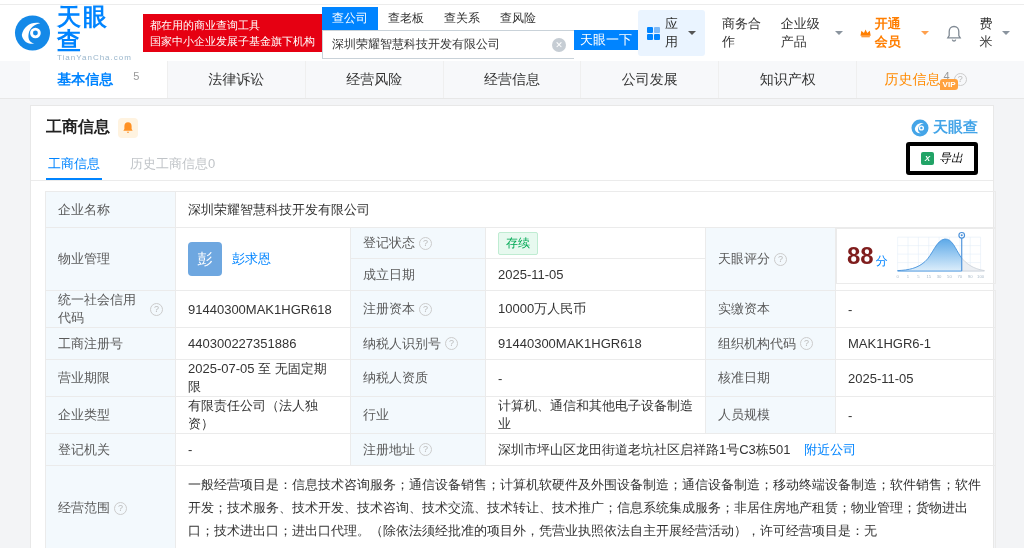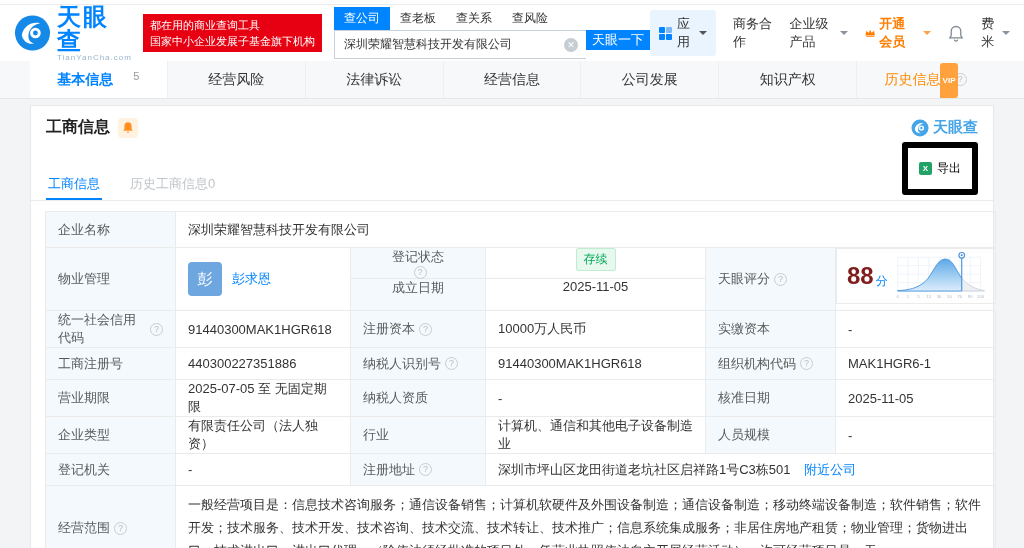--- a/index.html
+++ b/index.html
@@ -9,21 +9,21 @@
   .top-strip { height:5px; background:#fff; border-bottom:1px solid #ececec; }
 
   
   .header { height:56px; background:#fff; display:flex; align-items:center; padding:0 14px; }
   .logo { display:flex; align-items:center; }
   .logo-txt { margin-left:6px; }
   .logo-title { font-size:24px; font-weight:bold; color:#0084ff; line-height:24px; letter-spacing:2px;}
   .logo-sub { font-size:8px; color:#9ab6cc; letter-spacing:1px; }
   .slogan { margin-left:10px; background:#e60012; color:#fff; font-size:11px; line-height:16px;
     padding:3px 7px; white-space:nowrap; }
-  .search-wrap { margin-left:12px; }
+  .search-wrap { margin-left:0; }
   .search-tabs { display:flex; font-size:12px; }
   .search-tab { padding:3px 10px; cursor:pointer; color:#333; }
   .search-tab.active { background:#0084ff; color:#fff; }
   .search-row { display:flex; }
   .input-holder { position:relative; }
   .search-input { width:252px; height:29px; border:1px solid #c9d2d9; border-right:none;
     padding:0 26px 0 9px; font-size:12px; color:#333; outline:none; font-family:inherit;}
   .clear-icon { position:absolute; right:8px; top:8px; width:14px; height:14px; border-radius:50%;
     background:#c6cdd4; color:#fff; font-size:9px; line-height:14px; text-align:center; cursor:pointer;}
   .clear-icon::after { content:"✕"; }
@@ -42,59 +42,59 @@
   .bell-ico { cursor:pointer; display:flex; }
 
   
   .tabbar { height:38px; background:#f7f8fa; border-bottom:1px solid #e7e7e7; display:flex; padding:0 30px; }
   .mtab { flex:1; display:flex; align-items:center; justify-content:center; font-size:14px;
     color:#333; cursor:pointer; border-left:1px solid #efefef; position:relative; }
   .mtab:first-child { border-left:none; }
   .mtab.active { background:#fff; color:#0084ff; font-weight:bold;gap:17px; }
   .tab-count { font-size:11px; color:#999; margin-left:3px; font-weight:normal; position:relative; top:-4px;}
   .mtab.hist { color:#ff8a00; }
-  .vip-badge { position:absolute; top:2px; left:calc(50% + 14px); background:#ffa13d; color:#fff;
-    font-size:8px; font-weight:bold; line-height:11px; padding:12px 3px; border-radius:3px 3px 3px 0; }
+  .vip-badge { position:absolute; top:18px; left:calc(50% + 14px); background:#ffa13d; color:#fff;
+    font-size:8px; font-weight:bold; line-height:11px; padding:0 3px; border-radius:3px 3px 3px 0; }
   .qmark { display:inline-block; width:13px; height:13px; border:1px solid #ccc; border-radius:50%;
     color:#bbb; font-size:9px; line-height:11px; text-align:center; margin-left:4px; flex:none;}
   .qmark::after { content:"?"; }
 
   
   .card { margin:6px 30px 0; background:#fff; border:1px solid #e8e8e8; }
   .card-head { display:flex; align-items:center; padding:11px 15px 0; }
   .card-title { font-size:16px; font-weight:bold; color:#222; }
   .bell-badge { width:20px; height:20px; margin-left:8px; background:#fff3e0; border-radius:4px;
     display:flex; align-items:center; justify-content:center; }
   .watermark { margin-left:auto; display:flex; align-items:center; gap:4px; }
   .watermark span { font-size:15px; font-weight:bold; color:#44a5e8; }
   .subtab-row { display:flex; align-items:flex-end; padding:4px 15px 0; border-bottom:1px solid #ebebeb; }
   .subtab { font-size:13px; padding:8px 2px 7px; margin-right:26px; cursor:pointer; color:#333;}
   .subtab.active { color:#0084ff; border-bottom:2px solid #0084ff; padding-bottom:5px;}
   .subtab.muted { color:#c0c4c8; }
   .export-btn { margin-left:auto; margin-bottom:5px; display:flex; align-items:center; gap:5px;
-    border:6px solid #000000; border-radius:3px; padding:12px 11px; font-size:12px; cursor:pointer; background:#fff; font-family:inherit;}
+    border:4px solid #000000; border-radius:3px; padding:4px 11px; font-size:12px; cursor:pointer; background:#fff; font-family:inherit;font-style:italic;}
   .xls-ico { width:13px; height:13px; background:#21a366; border-radius:2px; color:#fff; font-size:8px;
     line-height:13px; text-align:center; font-weight:bold;}
   .xls-ico::after { content:"X"; }
 
   
   table.biz { border-collapse:collapse; table-layout:fixed; width:950px; margin:10px 14px 12px; }
   .biz td { border:1px solid #ebebeb; font-size:13px; padding:0 12px; vertical-align:middle; }
   .biz td.lab { background:#f3f9fd; color:#5a5a5a; }
   .lab-flex { display:flex; align-items:center; }
   tr.h36 { height:36px; } tr.h62 { height:62px; } tr.h32 { height:32px; } tr.h70 { height:70px; }
   .avatar-cell { display:flex; align-items:center; gap:10px; }
   .avatar { width:34px; height:34px; border-radius:4px; background:#6ea7e0; color:#fff; font-size:15px;
     display:flex; align-items:center; justify-content:center; flex:none;}
   .plink { color:#0084ff; cursor:pointer; text-decoration:none; }
   .status-badge { display:inline-block; background:#e7f9ef; color:#00a854; font-size:12px;
     padding:2px 7px; border-radius:2px; border:1px solid #bfecd2;}
   td.nopad { padding:0; }
   .sub-grid { display:grid; grid-template-columns:135px 1fr; grid-template-rows:50% 50%; height:62px;}
-  .sub-grid > div { display:flex; align-items:center; padding:0 12px; font-size:13px;flex-direction:column; }
+  .sub-grid > div { display:flex; align-items:center; padding:0 12px; font-size:13px; }
   .sg-lab { background:#f3f9fd; color:#5a5a5a; border-right:1px solid #ebebeb; }
   .sg-top { border-bottom:1px solid #ebebeb; }
   .score-cell { display:flex; align-items:center; padding:0 4px 0 10px !important; }
   .score-num { font-size:24px; font-weight:bold; color:#7f1d1d; line-height:30px;}
   .score-unit { font-size:12px; color:#0084ff; margin:10px 4px 0 2px; }
   .scope { line-height:1.75; padding:8px 12px !important; color:#333; }
   .addr-link { color:#0084ff; margin-left:10px; cursor:pointer;margin-top:36px; }
 </style>
 </head>
 <body>
@@ -173,24 +173,24 @@
     </div>
   </div>
 </div>
 
 <div class="tabbar">
   <div class="mtab active">
     <span>基本信息</span>
     <span class="tab-count">5</span>
   </div>
   <div class="mtab">
+    <span>法律诉讼</span>
+  </div>
+  <div class="mtab">
     <span>经营风险</span>
-  </div>
-  <div class="mtab">
-    <span>法律诉讼</span>
   </div>
   <div class="mtab">
     <span>经营信息</span>
   </div>
   <div class="mtab">
     <span>公司发展</span>
   </div>
   <div class="mtab">
     <span>知识产权</span>
   </div>

